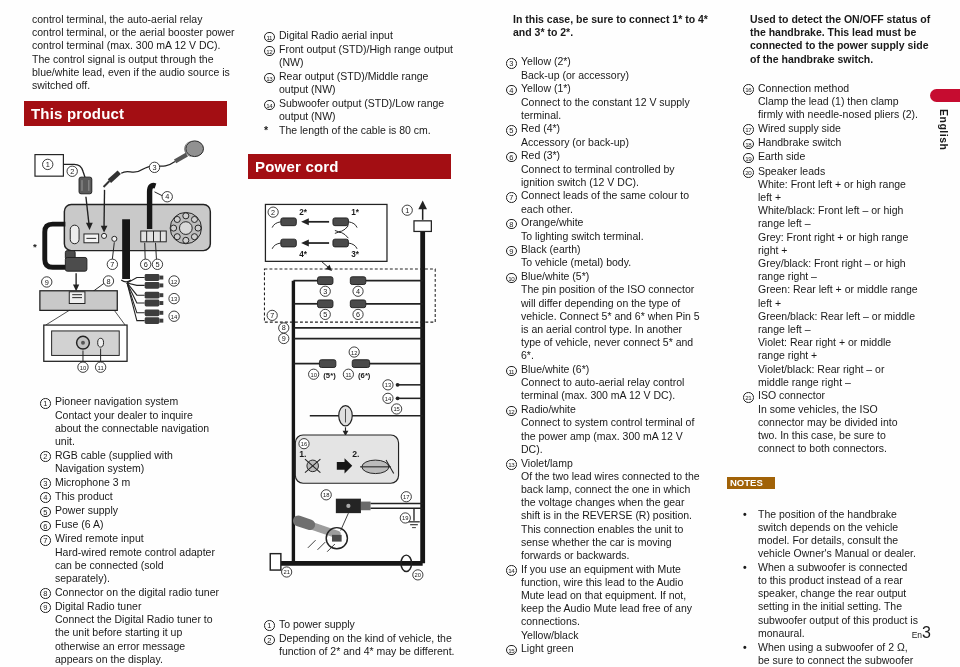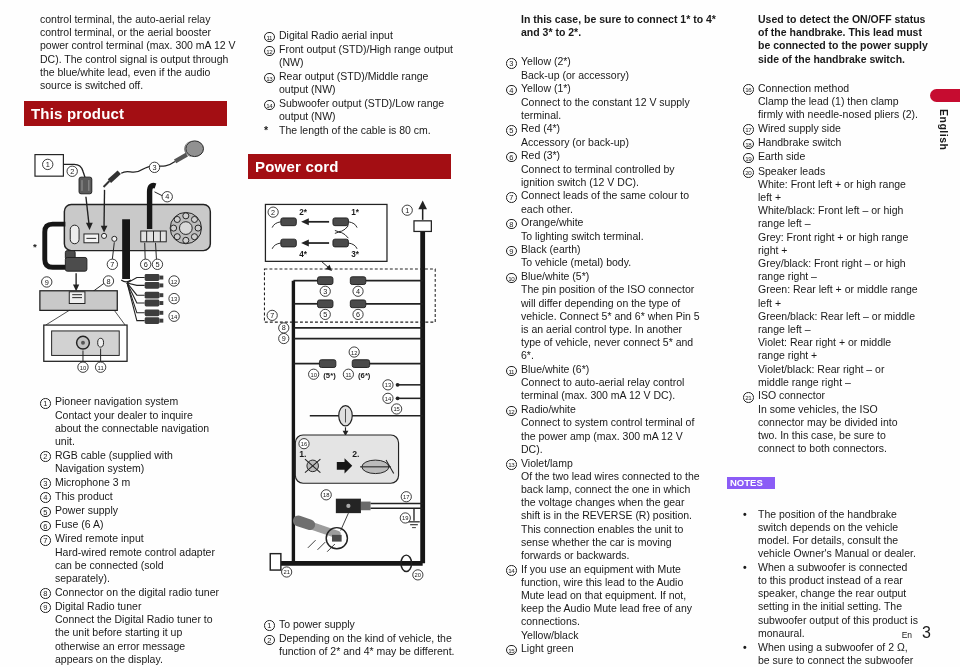--- a/index.html
+++ b/index.html
@@ -3,37 +3,37 @@
 <meta charset="utf-8">
 <style>
   html,body{margin:0;padding:0;}
   body{width:960px;height:667px;background:#fff;font-family:"Liberation Sans",sans-serif;color:#191919;}
   .page{position:relative;width:960px;height:667px;background:#fefefe;overflow:hidden;}
   .col{position:absolute;top:13px;font-size:10.5px;line-height:13.2px;}
   .c1{left:24px;width:212px;}
   .c2{left:248px;width:224px;}
   .c3{left:490px;width:228px;}
   .c4{left:727px;width:207px;}
-  .body{margin:0 0 9px 16px;}
+  .body{margin:0 0 9px 8px;}
   .cont{padding-left:15px;font-weight:bold;}
   .hdr{background:#a30e13;color:#fff;font-weight:bold;font-size:15px;height:25px;line-height:25px;padding-left:7px;margin:3px 0 10px 0;width:203px;box-sizing:border-box;letter-spacing:0.2px;}
   .fig{margin:0 0 4px 0;}
   .list{margin:16px;}
   .li{display:flex;margin-bottom:0.5px;}
   .n{flex:0 0 15px;padding-top:0.5px;}
   .n.pl{font-weight:bold;}
   .cn{display:inline-block;width:10.6px;height:10.6px;border:1px solid #222;border-radius:50%;font-size:7.5px;line-height:10.2px;text-align:center;box-sizing:border-box;letter-spacing:-0.3px;}
   .cn.two{font-size:6.2px;letter-spacing:-0.5px;}
   .lc{flex:1;}
-  .notes-badge{display:inline-block;background:#8b5cf6;color:#fff;font-weight:bold;font-size:9.5px;line-height:12px;padding:0 12px 0 3px;margin:5px 0 3px 0;}
+  .notes-badge{display:inline-block;background:#a16207;color:#fff;font-weight:bold;font-size:9.5px;line-height:12px;padding:0 12px 0 3px;margin:5px 0 3px 0;}
   .side-tab{position:absolute;right:0;top:89px;width:30px;}
   .tab-pill{width:30px;height:13px;background:#c60c30;border-radius:8px 0 0 8px;}
   .tab-label{writing-mode:vertical-rl;font-weight:bold;font-size:10.5px;margin:7px 0 0 8px;letter-spacing:0.5px;}
   .pagenum{position:absolute;right:29px;bottom:25px;}
-  .pn-pre{font-size:8.5px;margin-right:10px;}
+  .pn-pre{font-size:8.5px;margin-right:0;}
   .pn-num{font-size:16px;}
   svg text{font-family:"Liberation Sans",sans-serif;fill:#191919;}
 </style>
 </head>
 <body>
 
 <div class="page">
 
   <div class="col c1">
     <p class="body">control terminal, the auto-aerial relay control terminal, or the aerial booster power control terminal (max. 300 mA 12 V DC). The control signal is output through the blue/white lead, even if the audio source is switched off.</p>

